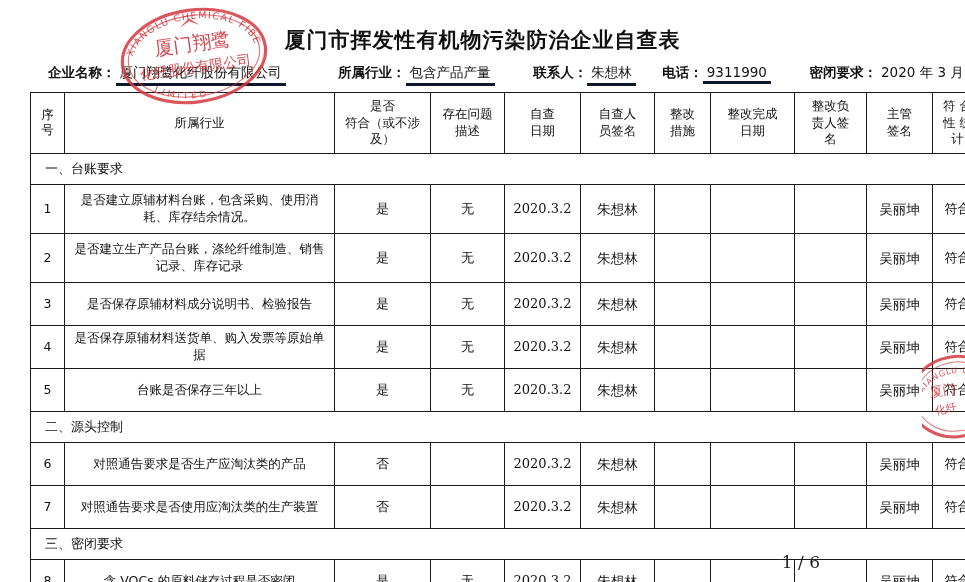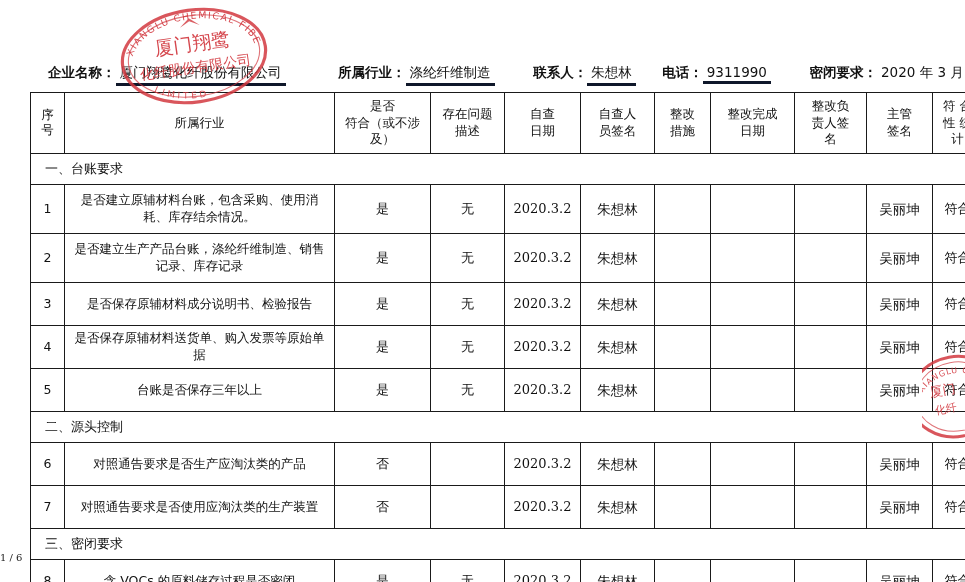--- a/index.html
+++ b/index.html
@@ -124,45 +124,46 @@
     font-size: 13.5px;
     color: #151515;
   }
 
   
   .footer {
     position: absolute;
     left: 0;
     top: 552px;
     width: 820px;
-    text-align: left;
-    font-size: 10px;
+    text-align: right;
+    font-size: 17px;
     color: #222;
     font-family: "DejaVu Serif", "Liberation Serif", serif;
   }
 
   
   .seal {
     position: absolute;
     pointer-events: none;
   }
   .seal svg { display: block; }
   .seal-main { left: 106px; top: 2px; }
   .seal-right { left: 922px; top: 342px; }
 </style>
 </head>
 <body>
 
 <div class="page">
 
+  <div class="title">厦门市挥发性有机物污染防治企业自查表</div>
 
   <div class="hdr">
     <span class="seg hdr-label">企业名称：</span><span class="seg hdr-value">厦门翔鹭化纤股份有限公司</span>
     <span class="gap-lg"></span>
-    <span class="seg hdr-label">所属行业：</span><span class="seg hdr-value">涤纶纤维制造</span>
+    <span class="seg hdr-label">所属行业：</span><span class="seg hdr-value">包含产品产量</span>
     <span class="gap-md"></span>
     <span class="seg hdr-label">联系人：</span><span class="seg hdr-value">朱想林</span>
     <span class="gap-sm"></span>
     <span class="seg hdr-label">电话：</span><span class="seg hdr-value">9311990</span>
     <span class="gap-md"></span>
     <span class="seg hdr-label">密闭要求：</span><span class="seg hdr-value plain">2020 年 3 月 2 日</span>
   </div>
 
   <table class="sheet">
     <colgroup>

